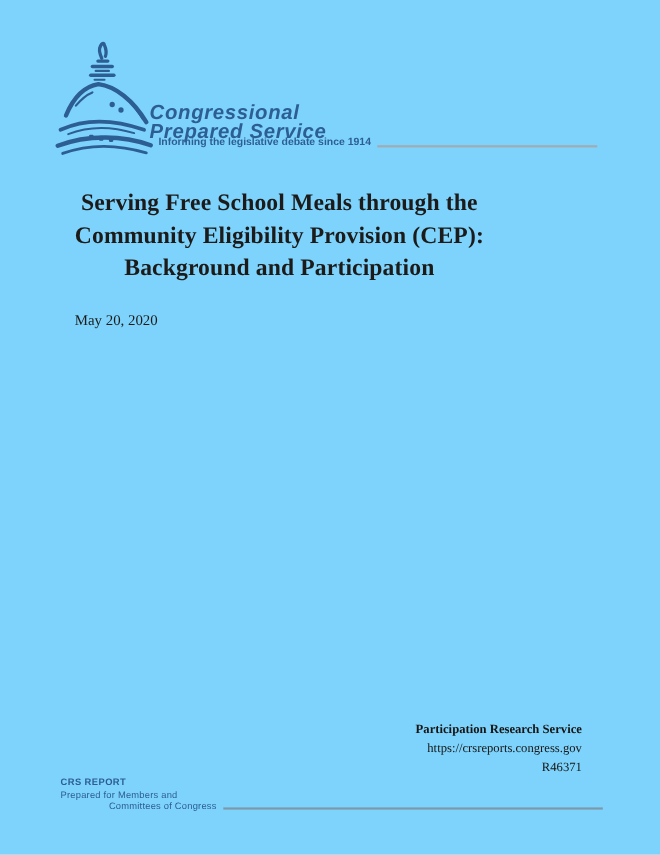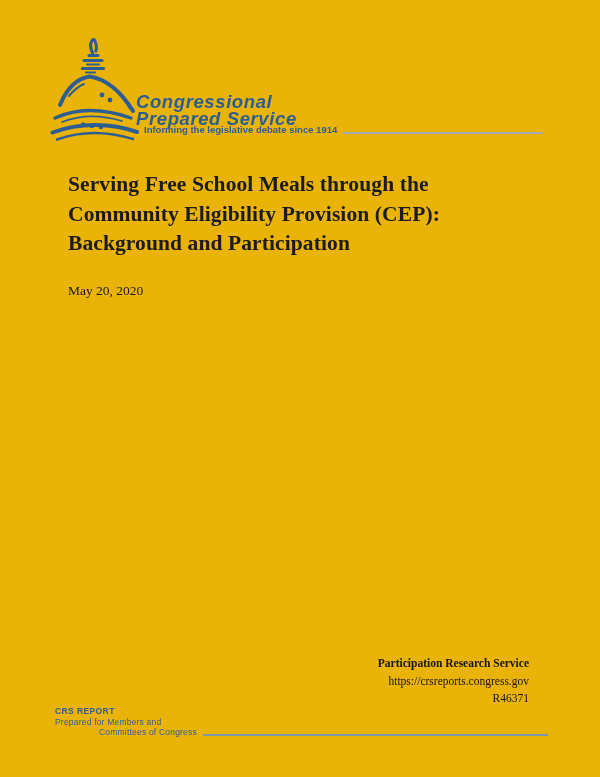--- a/index.html
+++ b/index.html
@@ -1,21 +1,21 @@
 <!DOCTYPE html>
 <html><head>
 <meta charset="utf-8">
 <style>
   html, body { margin: 0; padding: 0; background: #e8e8e8; }
   .page {
     position: relative;
     width: 600px;
     height: 777px;
     margin: 0 auto;
-    background: #eab308;
+    background: #7dd3fc;
     overflow: hidden;
     font-family: "Liberation Sans", sans-serif;
   }
 
   
   .dome {
     position: absolute;
     left: 50px;
     top: 36px;
     width: 90px;
@@ -63,20 +63,21 @@
     left: 68px;
     top: 170px;
     margin: 0;
     color: #1c1b1a;
     font-family: "Liberation Serif", serif;
     font-weight: bold;
     font-size: 21.5px;
     line-height: 29.5px;
     letter-spacing: 0.1px;
     white-space: nowrap;
+    text-align: center;
   }
   .date {
     position: absolute;
     left: 68px;
     top: 283px;
     color: #1c1b1a;
     font-family: Liberation Serif, serif;
     font-size: 13.5px;
     line-height: 16px;
   }

